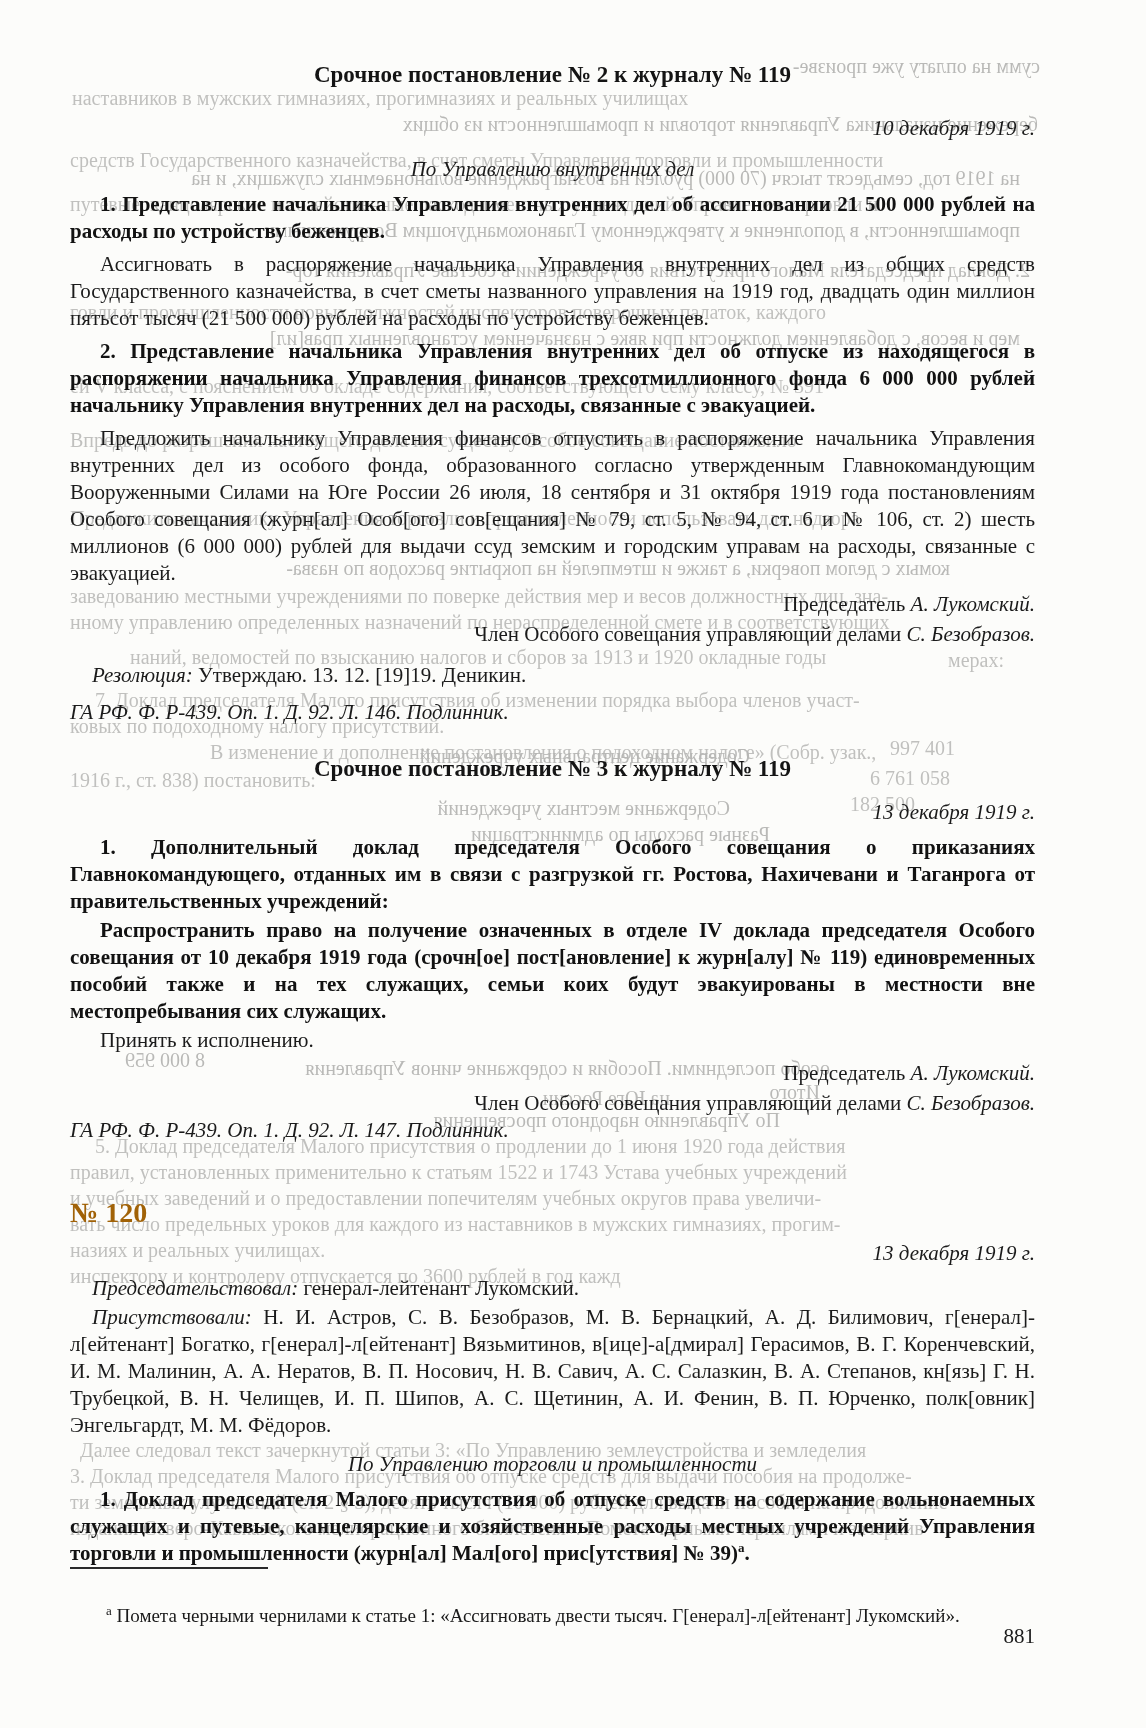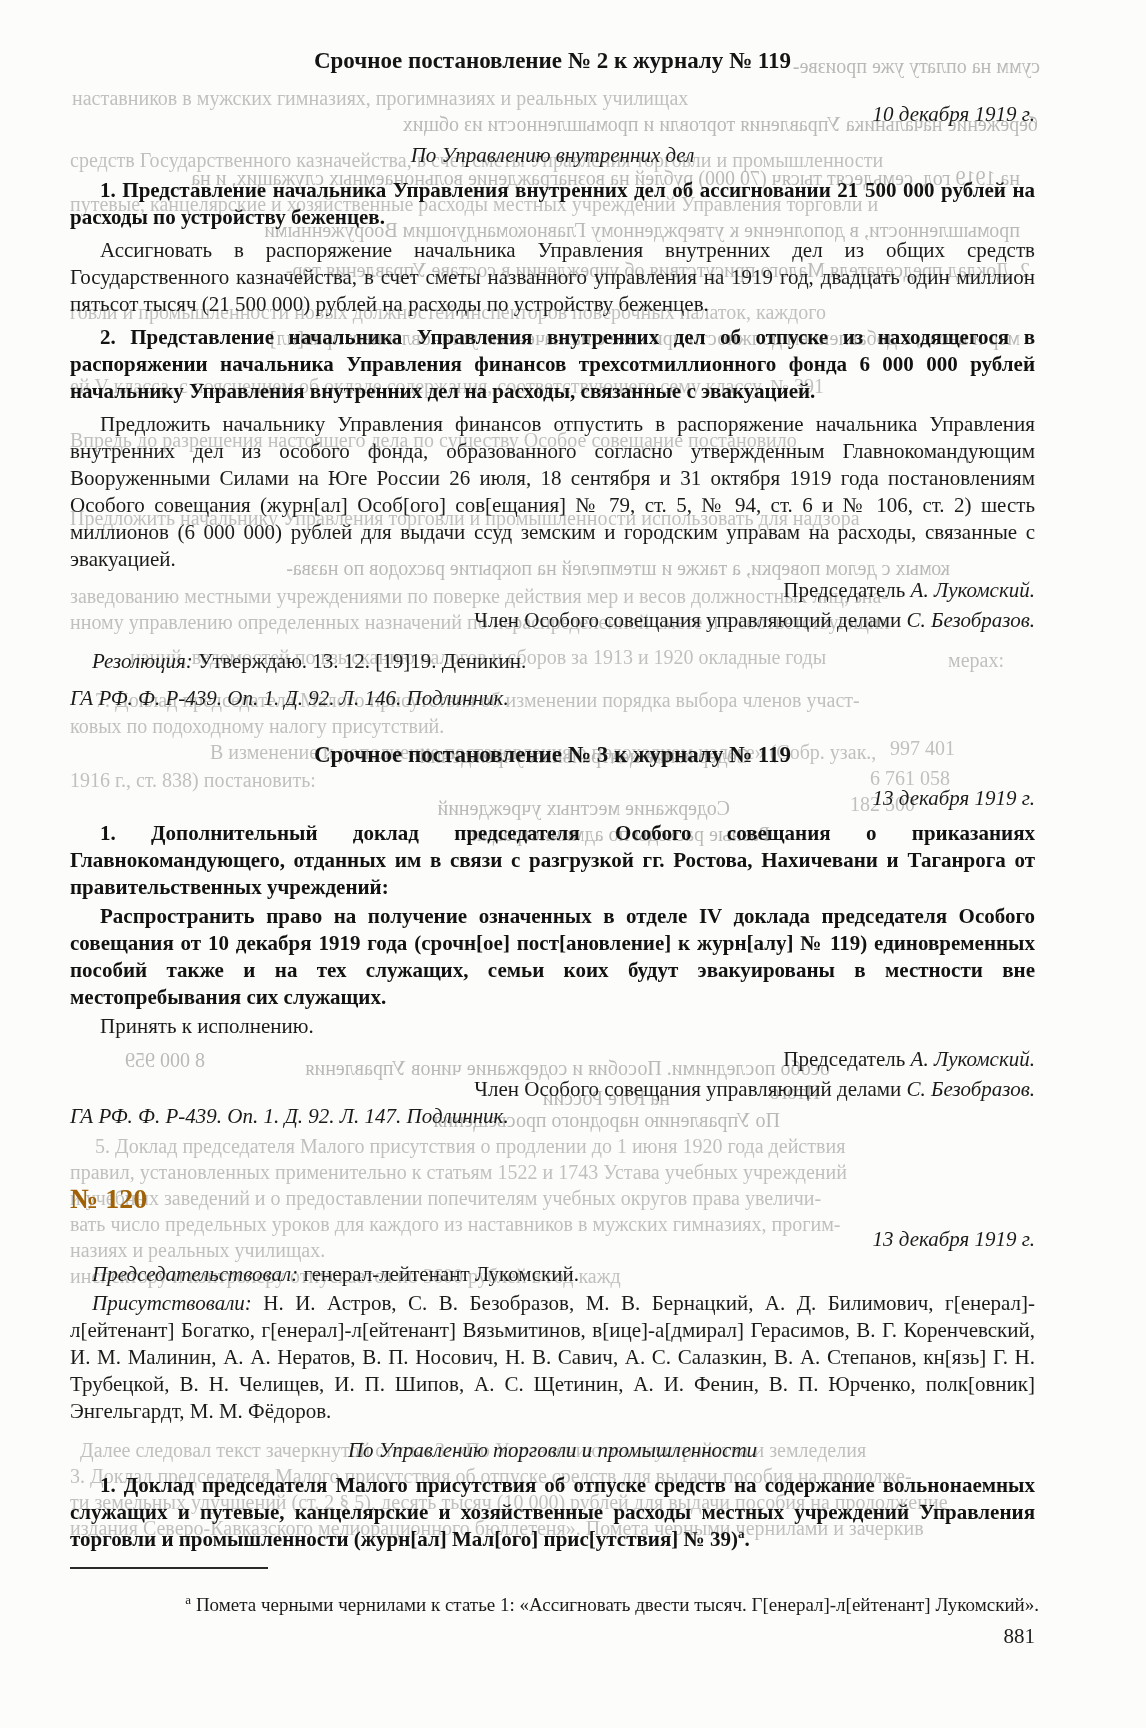--- a/index.html
+++ b/index.html
@@ -24,21 +24,21 @@
     filter:blur(0.6px);
     opacity:.85;
   }
   .bl.m { transform:scaleX(-1); color:#aeaeac; }
   
   .content {
     position:absolute; left:70px; top:0; width:965px; z-index:2;
     font-size:21px; line-height:27px;
   }
   .doc-title {
-    margin:0; padding-top:46px;
+    margin:0; padding-top:60px;
     font-size:23px; line-height:29px; font-weight:bold;
     text-align:center; color:#141414;
   }
   .num-title {
     margin:0; font-size:28px; line-height:34px; font-weight:bold;
     color:#a16207;
   }
   .date { font-style:italic; text-align:right; font-size:21px; }
   .sect { font-style:italic; text-align:center; font-size:21px; }
   .p { margin:0; text-align:justify; text-indent:30px; }
@@ -46,21 +46,21 @@
   .sig { text-align:right; }
   .sig em { font-style:italic; }
   .label-it { font-style:italic; }
   .arch { font-style:italic; margin:0; text-indent:0; }
   .footnote-rule {
     position:absolute; left:70px; top:1567px; width:198px;
     border-top:2px solid #2a2a2a; z-index:2;
   }
   .footnote {
     position:absolute; left:70px; top:1582px; width:965px; z-index:2;
-    font-size:19px; line-height:28px; text-indent:24px; margin:4px;text-align:right;
+    font-size:19px; line-height:34px; text-indent:24px; margin:12px;
   }
   .footnote sup { font-size:13px; }
   sup.fn-mark { font-size:13px; line-height:0; }
   .page-number {
     position:absolute; top:1624px; right:111px; z-index:2;
     font-size:21px;
   }
 </style>
 </head>
 <body>

